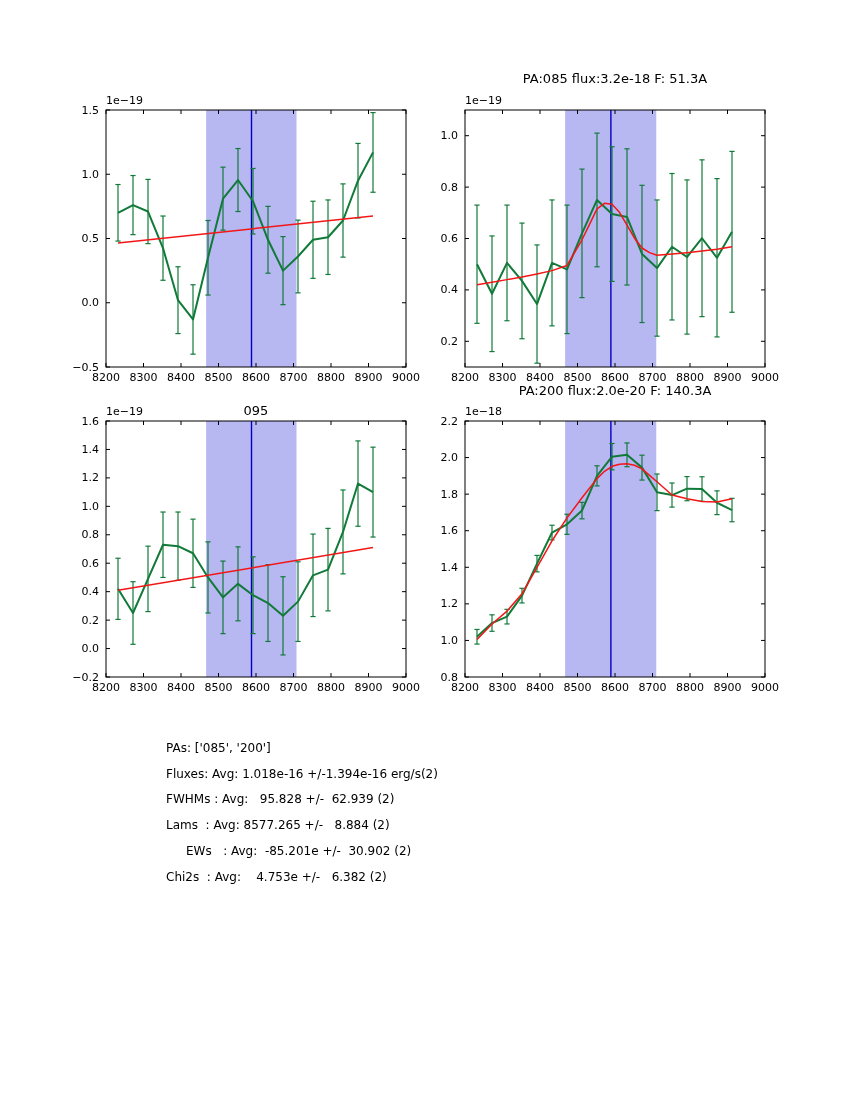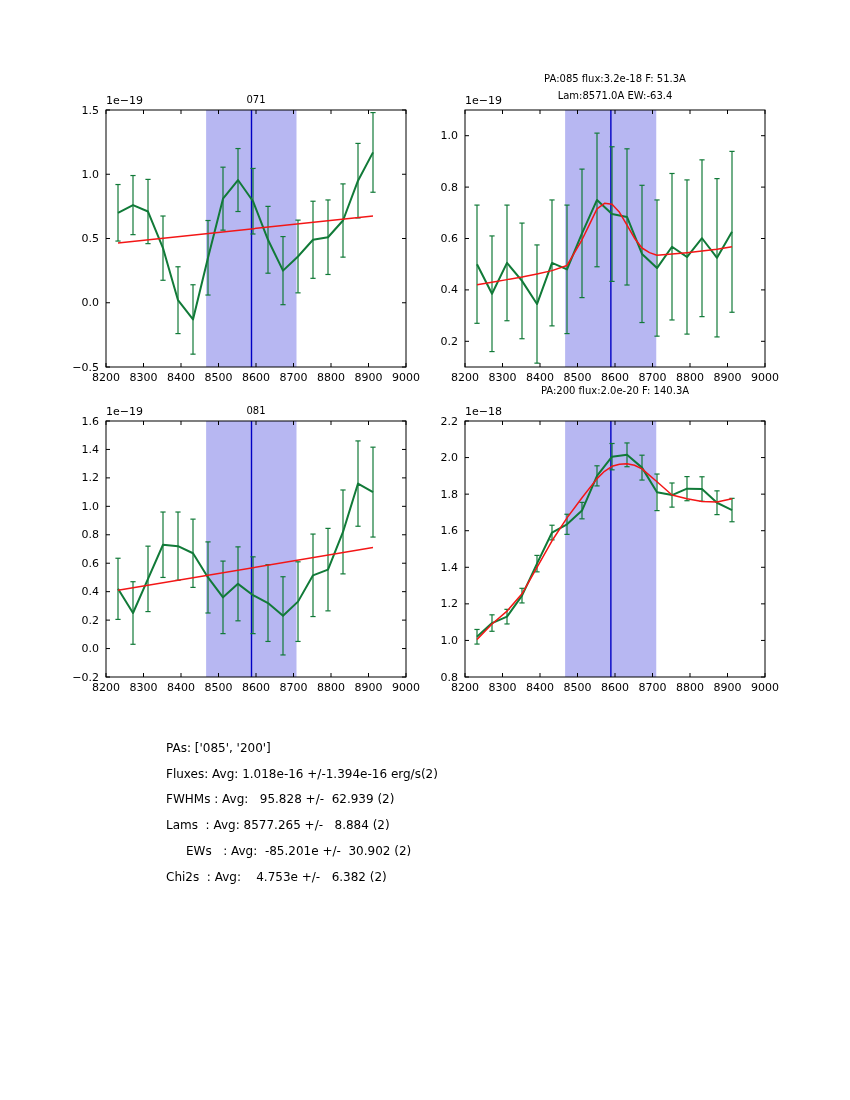--- a/index.html
+++ b/index.html
@@ -1,19 +1,19 @@
 <!DOCTYPE html>
 <html><head>
 <meta charset="utf-8">
 <style>
   html,body{margin:0;padding:0;background:#ffffff;}
   #figure{position:relative;width:850px;height:1100px;background:#ffffff;overflow:hidden;
           font-family:"DejaVu Sans","Liberation Sans",sans-serif;color:#000;}
   #plots-svg{position:absolute;left:0;top:0;}
-  .plot-title{position:absolute;text-align:center;font-size:10px;line-height:17px;color:#000;}
+  .plot-title{position:absolute;text-align:center;font-size:13px;line-height:17px;color:#000;}
   .stats-line{position:absolute;left:166px;font-size:12px;white-space:pre;color:#000;}
 </style>
 </head>
 <body>
 
 <div id="figure">
 
   <svg id="plots-svg" width="850" height="720">
       <g>
         <rect x="206.125" y="110" width="90.375" height="257" fill="#b7b7f2"></rect>
@@ -474,31 +474,27 @@
           <text x="458" y="570.7857142857143" text-anchor="end">1.4</text>
           <text x="458" y="534.2142857142858" text-anchor="end">1.6</text>
           <text x="458" y="497.64285714285717" text-anchor="end">1.8</text>
           <text x="458" y="461.0714285714286" text-anchor="end">2.0</text>
           <text x="458" y="424.5" text-anchor="end">2.2</text>
         </g>
         <text x="465" y="415" font-size="11px" fill="#000000">1e−18</text>
       </g>
     </svg>
 
-  <div class="plot-title" style="left:106px;top:91px;width:300px;">
-    <span>071</span>
-  </div>
 
   <div class="plot-title" style="left:465px;top:70px;width:300px;">
     <div>PA:085 flux:3.2e-18 F: 51.3A</div>
-    <div>Lam:8571.0A EW:-63.4</div>
   </div>
 
   <div class="plot-title" style="left:106px;top:402px;width:300px;">
-    <span>081</span>
+    <span>095</span>
   </div>
 
   <div class="plot-title" style="left:465px;top:382px;width:300px;">
     <div>PA:200 flux:2.0e-20 F: 140.3A</div>
   </div>
 
   <div>
     <div class="stats-line" style="top:741px;">PAs: ['085', '200']</div>
     <div class="stats-line" style="top:767px;">Fluxes: Avg: 1.018e-16 +/-1.394e-16 erg/s(2)</div>
     <div class="stats-line" style="top:792px;">FWHMs : Avg:   95.828 +/-  62.939 (2)</div>

